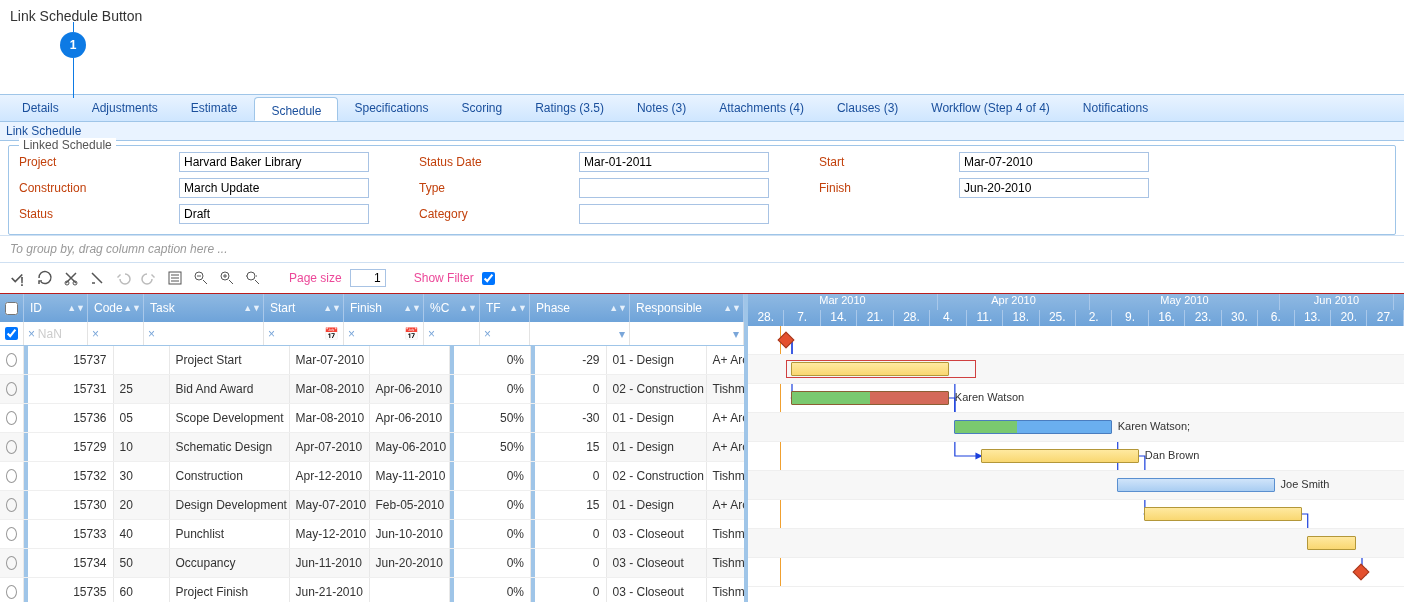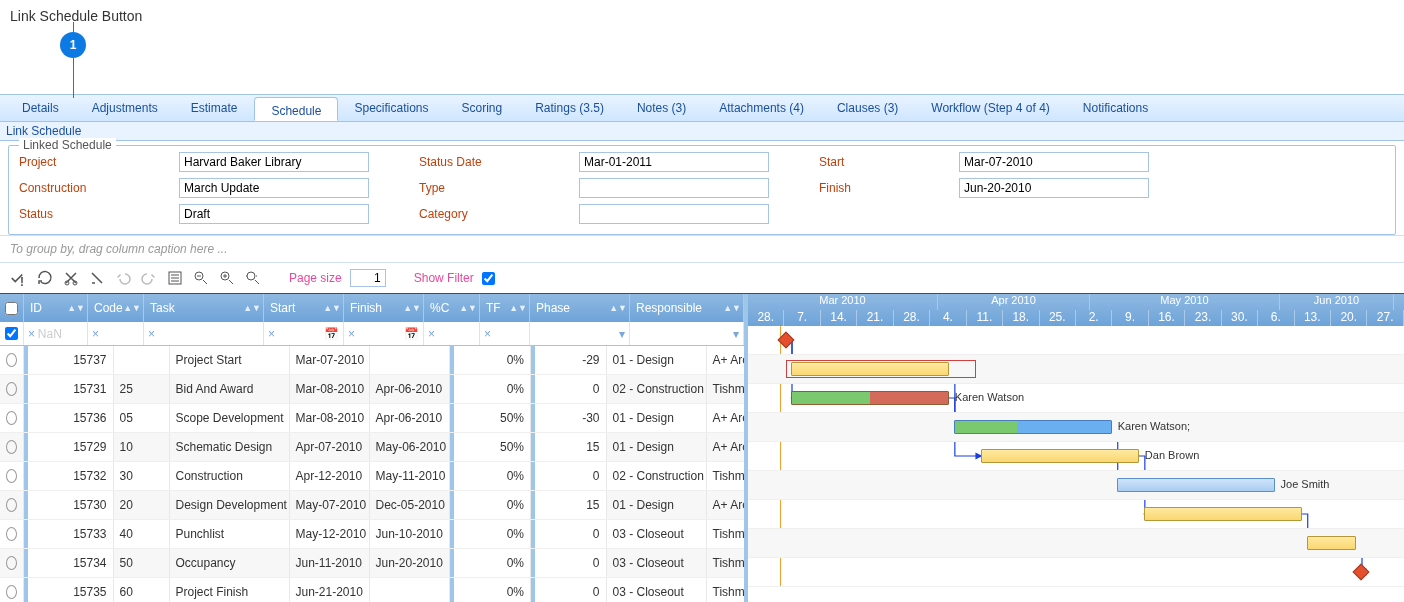--- a/index.html
+++ b/index.html
@@ -349,21 +349,21 @@
             <div class="tcell col-resp" style="border-right:none;">Tishman Construct</div>
           </div>
           <div class="trow">
             <div class="tcell col-chk">
               <span class="rowsel"></span>
             </div>
             <div class="tcell col-id right">15730</div>
             <div class="tcell col-code">20</div>
             <div class="tcell col-task">Design Development</div>
             <div class="tcell col-start">May-07-2010</div>
-            <div class="tcell col-finish">Dec-05-2010</div>
+            <div class="tcell col-finish">Feb-05-2010</div>
             <div class="tcell col-pc right">0%</div>
             <div class="tcell col-tf right">15</div>
             <div class="tcell col-phase">01 - Design</div>
             <div class="tcell col-resp" style="border-right:none;">A+ Architects</div>
           </div>
           <div class="trow">
             <div class="tcell col-chk">
               <span class="rowsel"></span>
             </div>
             <div class="tcell col-id right">15733</div>

